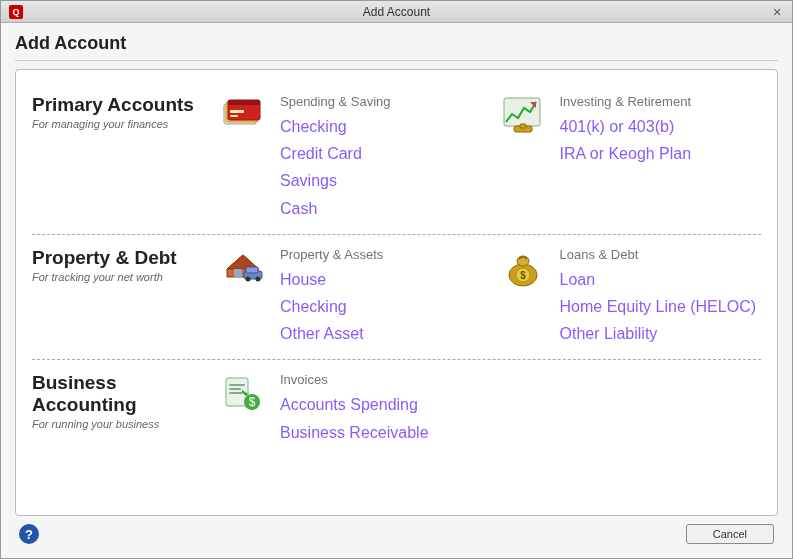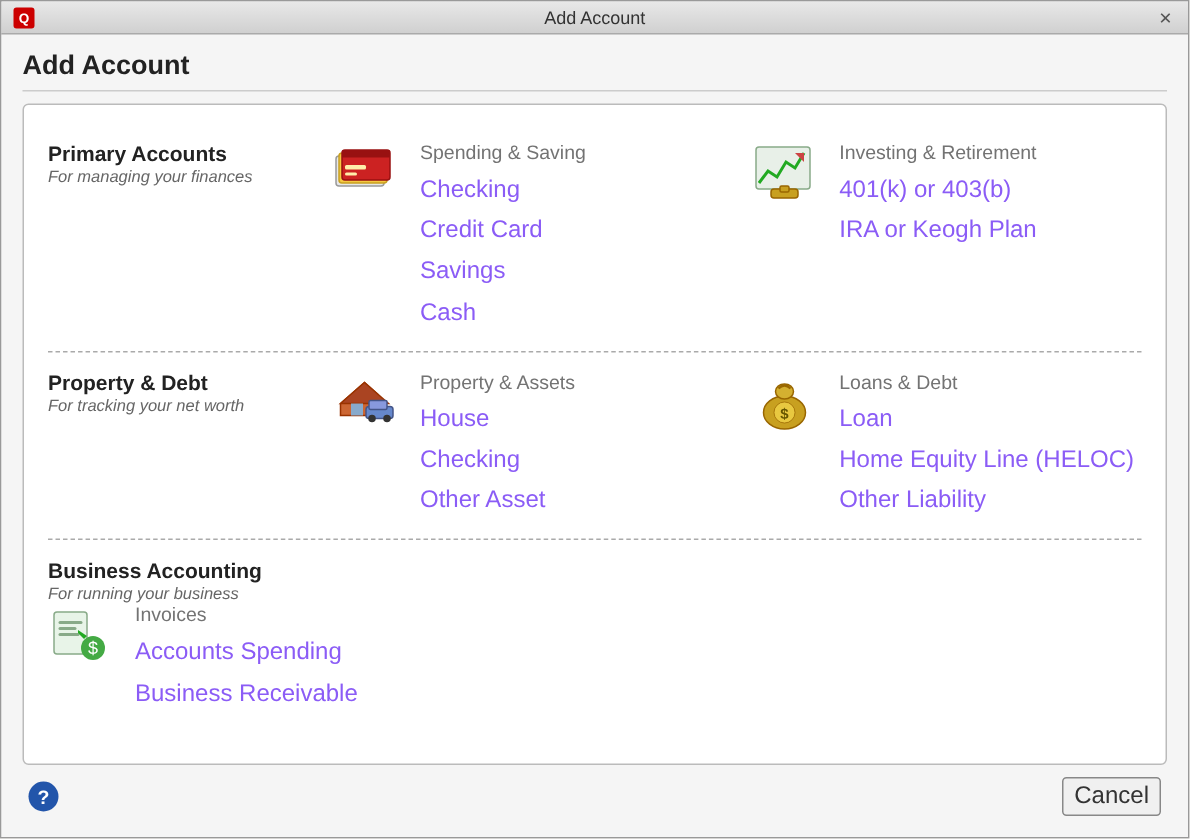--- a/index.html
+++ b/index.html
@@ -84,29 +84,28 @@
       padding: 12px 16px;
       overflow-y: auto;
     }
     .section {
       display: flex;
       padding: 12px 0;
       border-bottom: 1px dashed #aaa;
     }
     .section:last-child {
       border-bottom: none;
-      flex-direction: column;
     }
     .section-label {
       width: 190px;
       flex-shrink: 0;
       padding-right: 10px;
     }
     .section-title {
-      font-size: 14px;
+      font-size: 19px;
       font-weight: bold;
       color: #222;
     }
     .section-subtitle {
       font-size: 11px;
       color: #666;
       margin-top: 2px;
       font-style: italic;
     }
     .section-categories {
@@ -161,25 +160,25 @@
       background: #2255aa;
       color: white;
       font-weight: bold;
       font-size: 13px;
       display: flex;
       align-items: center;
       justify-content: center;
       cursor: pointer;
     }
     .cancel-btn {
-      padding: 3px 7px;
+      padding: 3px 26px;
       background: #f0f0f0;
       border: 1px solid #888;
       border-radius: 3px;
-      font-size: 16px;
+      font-size: 11px;
       cursor: pointer;
       color: #333;
     }
 
     
   </style>
 </head>
 <body>
 
 <div class="window">

